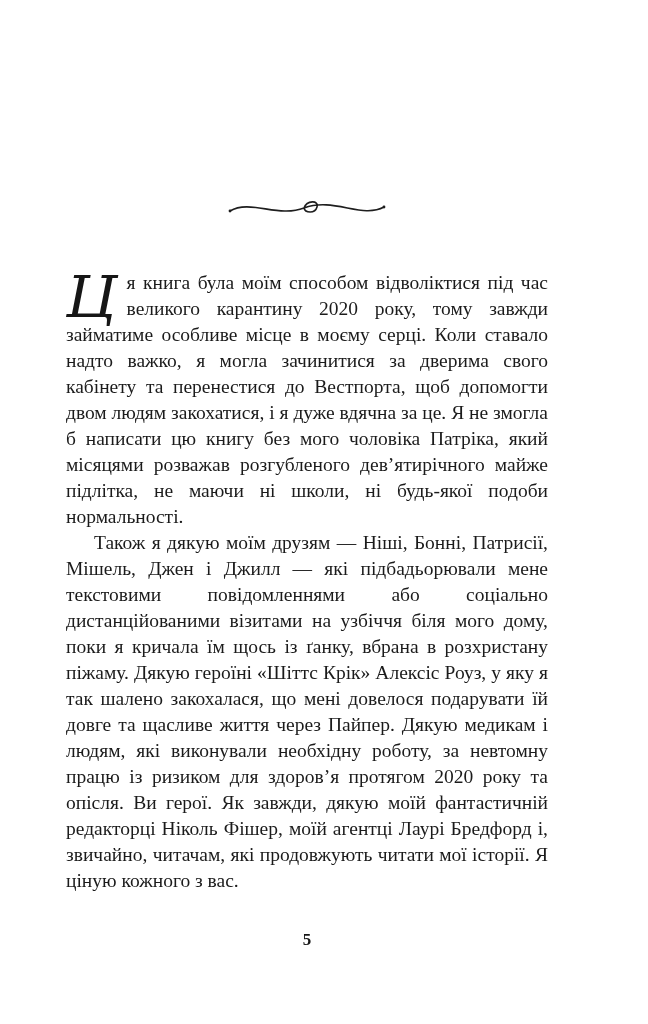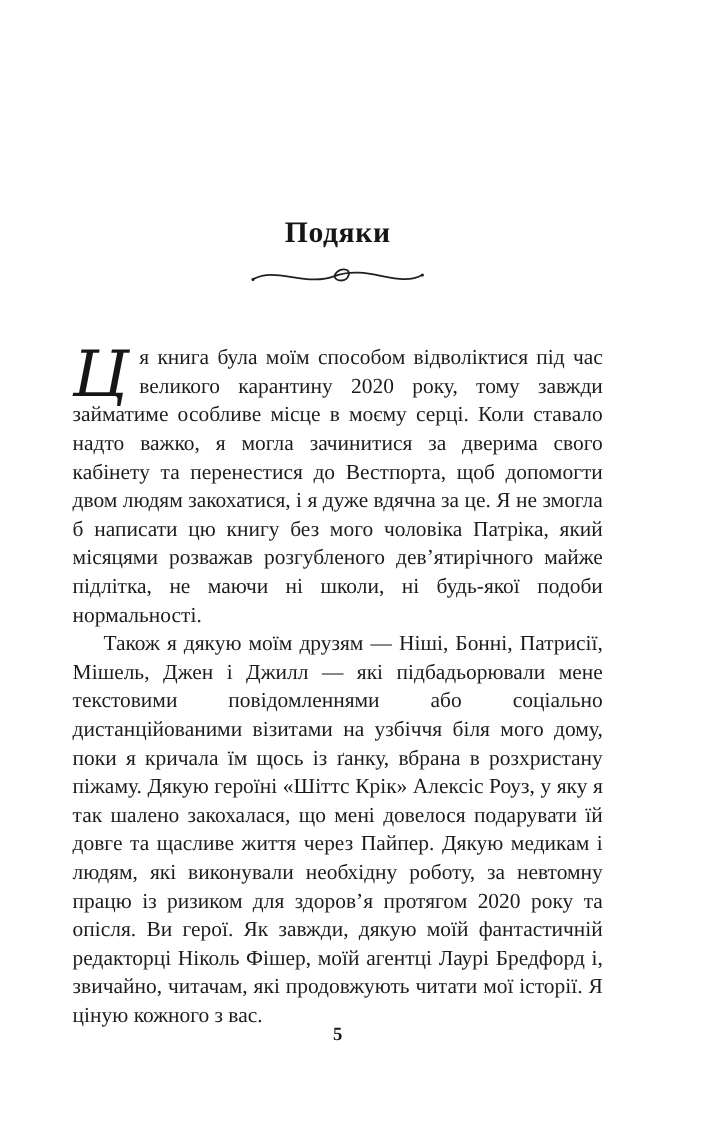--- a/index.html
+++ b/index.html
@@ -61,21 +61,20 @@
     font-size: 17px;
     font-weight: bold;
     color: #161616;
   }
 </style>
 </head>
 <body>
 
 <div class="book-page">
 
-  <h1 class="chapter-title">Подяки</h1>
 
   <div class="flourish-wrap">
     <svg width="170" height="26" viewBox="0 0 170 26" aria-hidden="true">
       <path d="M8 15 C28 3 56 22 82 12
                C85 4 97 4 95 11
                C93 18 83 17 82 12
                C112 1 140 23 162 11" fill="none" stroke="#1e1e1e" stroke-width="1.6" stroke-linecap="round"></path>
       <circle cx="8" cy="15" r="1.4" fill="#1e1e1e"></circle>
       <circle cx="162" cy="11" r="1.4" fill="#1e1e1e"></circle>
     </svg>

